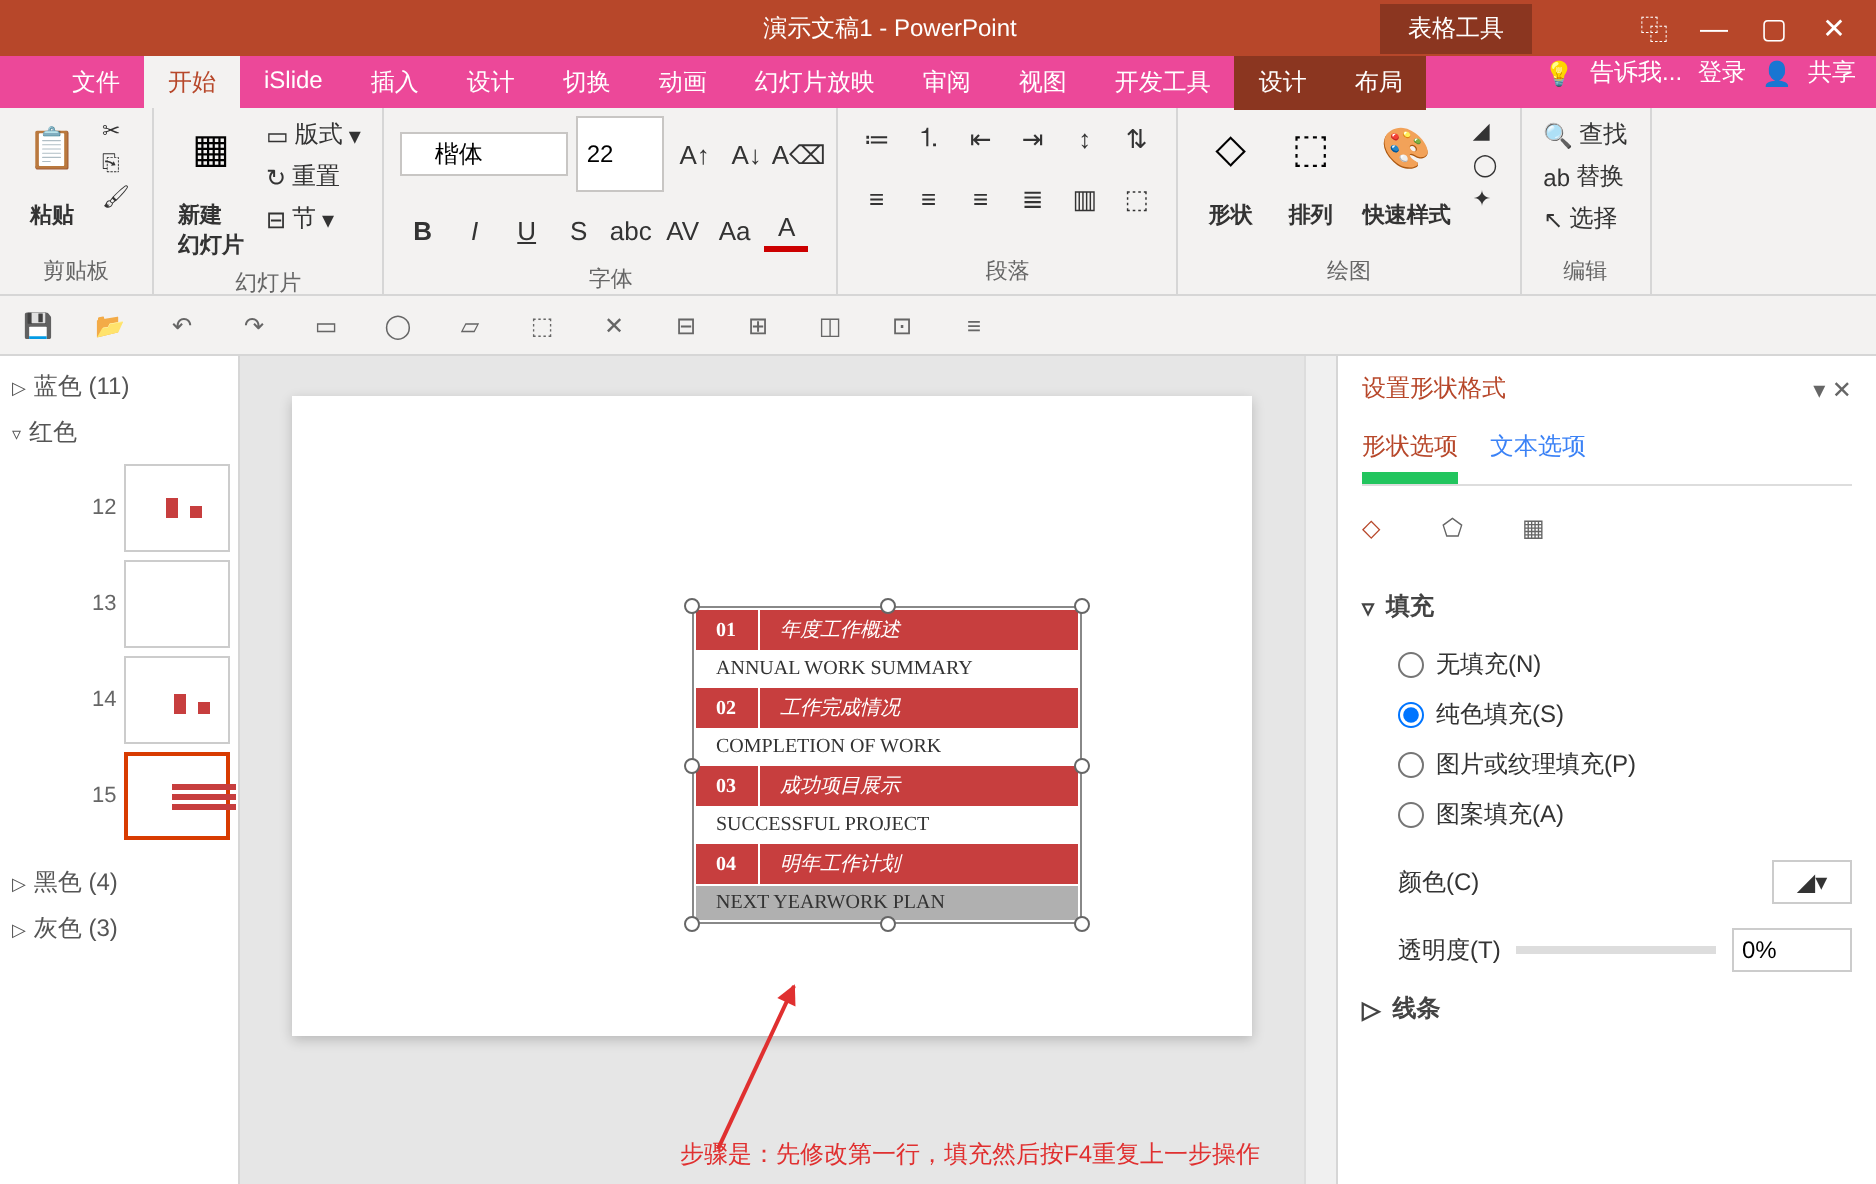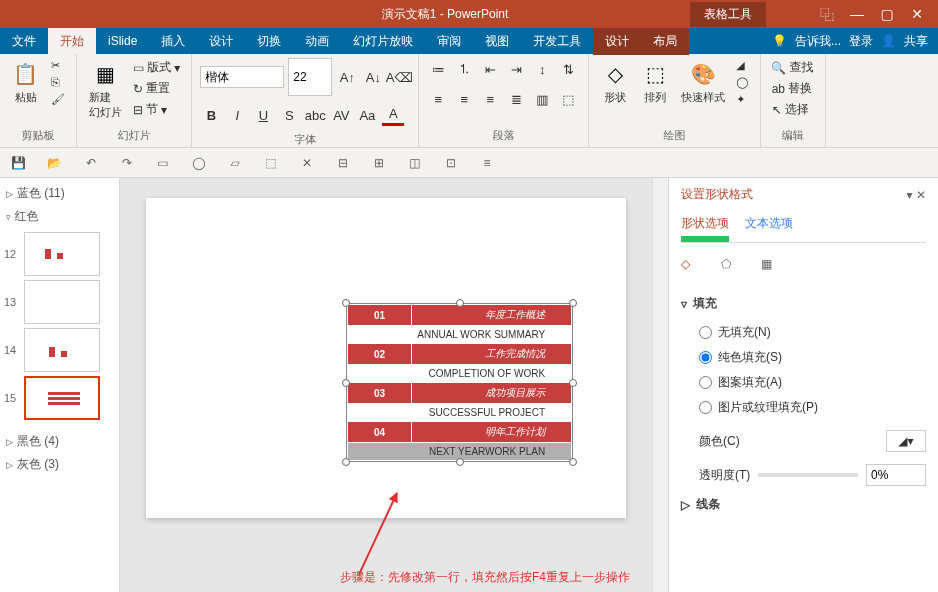--- a/index.html
+++ b/index.html
@@ -6,69 +6,69 @@
 body{background:#fff;width:938px;height:592px;overflow:hidden;position:relative;}
 
 
 .titlebar{background:#b7472a;height:28px;display:flex;align-items:center;color:#fff;}
 .titlebar .doc-title{flex:1;text-align:center;font-size:12px;padding-left:200px;}
 .titlebar .tool-context{background:#8b3620;padding:4px 14px;font-size:12px;}
 .titlebar .win-controls{display:flex;gap:4px;padding:0 8px;}
 .titlebar .win-btn{width:26px;height:20px;display:flex;align-items:center;justify-content:center;cursor:pointer;font-size:14px;}
 
 
-.menubar{background:#0369a1;height:26px;display:flex;align-items:center;color:#fff;}
+.menubar{background:#ec4899;height:26px;display:flex;align-items:flex-start;color:#fff;padding-left:24px;}
 .menubar .tab{padding:5px 12px;cursor:pointer;font-size:12px;}
 .menubar .tab.active{background:#f3f2f1;color:#b7472a;font-family:Liberation Mono, monospace;}
 .menubar .tab.dark{background:#8b3620;}
 .menubar .spacer{flex:1;}
 .menubar .right-items{display:flex;align-items:center;gap:8px;padding-right:10px;font-size:12px;}
 
 
 .ribbon{background:#f3f2f1;height:94px;border-bottom:1px solid #d6d6d6;display:flex;}
 .ribbon-group{border-right:1px solid #d6d6d6;padding:4px 8px 2px;display:flex;flex-direction:column;justify-content:space-between;}
 .ribbon-group-label{text-align:center;color:#666;font-size:11px;padding:2px 0;}
 .ribbon-content{display:flex;align-items:flex-start;gap:4px;flex:1;}
 .big-btn{display:flex;flex-direction:column;align-items:center;padding:2px 4px;cursor:pointer;}
 .big-btn .icon{width:28px;height:28px;display:flex;align-items:center;justify-content:center;font-size:20px;}
-.big-btn .lbl{font-size:11px;margin-top:2px;color:#333;}
+.big-btn .lbl{font-size:11px;margin-top:12px;color:#333;font-weight:bold;}
 .small-col{display:flex;flex-direction:column;gap:2px;}
 .small-btn{display:flex;align-items:center;gap:3px;padding:1px 3px;cursor:pointer;font-size:11px;color:#333;}
 .font-row{display:flex;align-items:center;gap:4px;margin-bottom:4px;}
-.font-select{border:1px solid #c8c6c4;background:#fff;padding:2px 4px;font-size:12px;width:84px;height:22px;}
+.font-select{border:1px solid #c8c6c4;background:#fff;padding:2px 16px;font-size:12px;width:84px;height:22px;}
 .size-select{border:1px solid #c8c6c4;background:#fff;padding:18px 4px;font-size:12px;width:44px;height:22px;}
 .fmt-btn{width:22px;height:22px;display:flex;align-items:center;justify-content:center;cursor:pointer;font-size:13px;color:#333;}
 .fmt-btn.bold{font-weight:bold;}
 .fmt-btn.italic{font-style:italic;}
 .fmt-btn.underline{text-decoration:underline;}
 
 
 .qat{background:#f3f2f1;height:30px;border-bottom:1px solid #d6d6d6;display:flex;align-items:center;padding:0 10px;gap:18px;}
 .qat-btn{width:18px;height:18px;cursor:pointer;display:flex;align-items:center;justify-content:center;color:#666;}
 
 
 .main{display:flex;height:414px;}
 .thumb-panel{width:120px;border-right:1px solid #d6d6d6;overflow-y:auto;padding:4px;}
 .color-group-hdr{display:flex;align-items:center;gap:4px;color:#555;font-size:12px;padding:3px 2px;cursor:pointer;}
 .color-group-hdr .chev{font-size:9px;}
 .thumb-row{display:flex;align-items:center;gap:4px;margin:4px 0;}
-.thumb-num{width:16px;text-align:left;color:#666;font-size:11px;}
+.thumb-num{width:16px;text-align:left;color:#666;font-size:11px;margin-left:42px;}
 .thumb{width:76px;height:44px;border:1px solid #ccc;background:#fff;cursor:pointer;position:relative;}
 .thumb.sel{border:2px solid #d83b01;}
 .thumb-mini{position:absolute;background:#c73e3e;}
 
 .slide-area{flex:1;background:#e6e6e6;position:relative;display:flex;align-items:flex-start;justify-content:center;padding-top:20px;}
 .slide{width:480px;height:320px;background:#fff;box-shadow:0 2px 6px rgba(0,0,0,.2);position:relative;}
 .scroll-track{width:16px;background:#f0f0f0;border-left:1px solid #ddd;}
 
 
 .shape-sel{position:absolute;left:200px;top:105px;border:1px solid #888;}
 .handle{position:absolute;width:8px;height:8px;background:#fff;border:1px solid #666;border-radius:50%;}
 .shape-table{border-collapse:collapse;}
-.shape-table td{border:1px solid #fff;padding:3px 26px;font-size:10px;text-align:right;font-family:Liberation Sans, sans-serif;}
+.shape-table td{border:1px solid #fff;padding:3px 10px;font-size:10px;text-align:left;font-family:Liberation Serif, serif;}
 .shape-table .red{background:#c73e3e;color:#fff;}
 .shape-table .white{background:#fff;color:#333;}
 .shape-table .gray{background:#b0b0b0;color:#333;}
 .shape-table .num-col{width:32px;font-weight:bold;}
 
 .annotation{position:absolute;bottom:6px;left:220px;color:#e03030;font-size:12px;}
 .arrow{position:absolute;left:250px;top:295px;width:2px;height:90px;background:#e03030;transform:rotate(25deg);transform-origin:top;}
 .arrow::before{content:"";position:absolute;top:-6px;left:-4px;border:5px solid transparent;border-bottom:10px solid #e03030;}
 
 
@@ -398,25 +398,25 @@
       <label class="fp-radio">
           <input type="radio" name="fill" style="">
           <span>无填充(N)</span>
         </label>
       <label class="fp-radio">
           <input type="radio" name="fill" checked="" style="">
           <span>纯色填充(S)</span>
         </label>
       <label class="fp-radio">
           <input type="radio" name="fill" style="">
-          <span>图案填充(A)</span>
+          <span>图片或纹理填充(P)</span>
         </label>
       <label class="fp-radio">
           <input type="radio" name="fill" style="">
-          <span>图片或纹理填充(P)</span>
+          <span>图案填充(A)</span>
         </label>
     </div>
     <div class="fp-row">
       <span>颜色(C)</span>
       <div class="fp-color-btn">◢▾</div>
     </div>
     <div class="fp-row">
       <span>透明度(T)</span>
       <div class="slider-track"></div>
       <input class="fp-spin" value="0%" style="">

